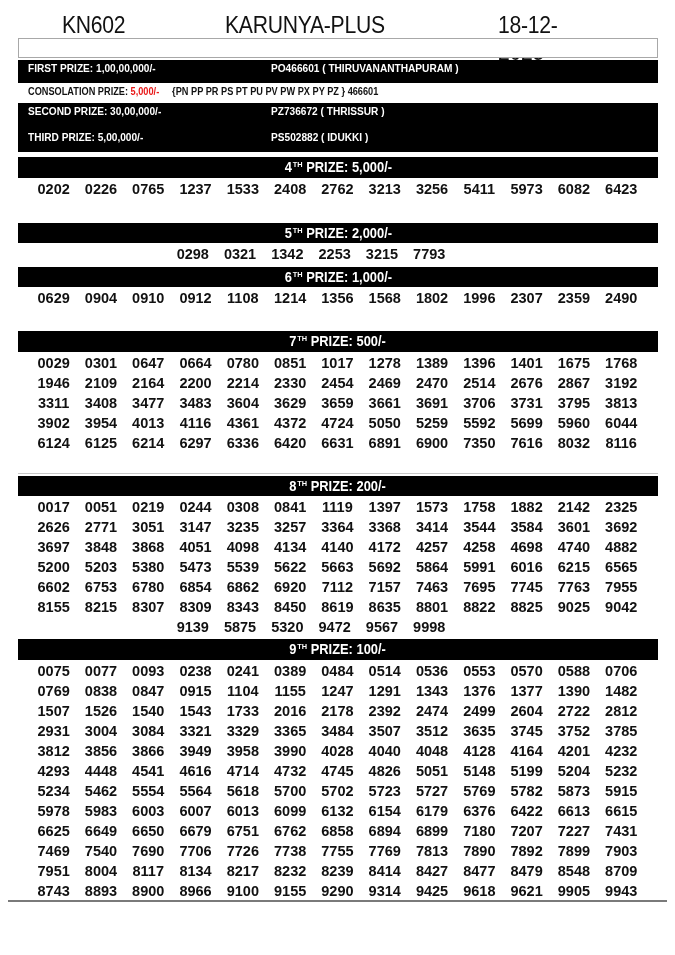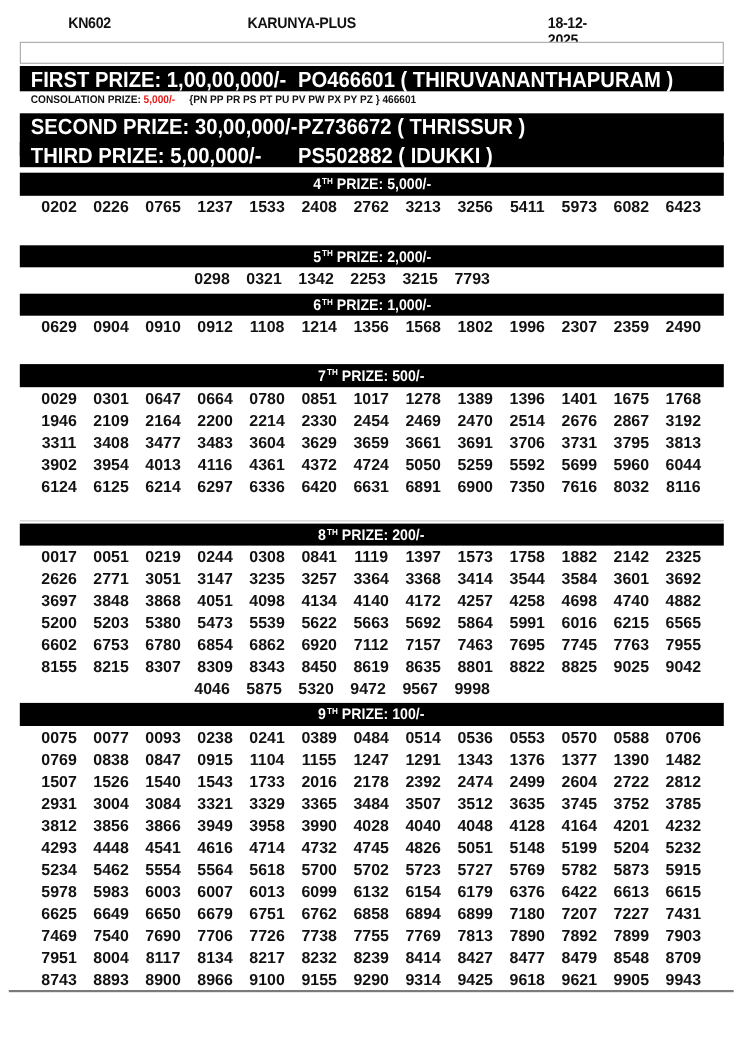--- a/index.html
+++ b/index.html
@@ -3,35 +3,35 @@
 <meta charset="utf-8">
 <style>
   html, body { margin: 0; padding: 0; background: #ffffff; }
   body {
     width: 675px; height: 955px; position: relative; overflow: hidden;
     font-family: "Liberation Sans", "DejaVu Sans", sans-serif;
     color: #111111;
   }
   .top-header {
     position: absolute; left: 0; top: 8px; width: 564px; height: 30px;
-    font-weight: bold; font-size: 14px; letter-spacing: -0.3px;
+    font-weight: normal; font-size: 23px; letter-spacing: -0.3px;
   }
   .top-header span { position: absolute; top: 4px; transform: scaleX(0.92); transform-origin: left center; }
   .hdr-code { left: 62px; }
   .hdr-name { left: 225px; }
   .hdr-date { left: 498px; }
 
   .empty-box {
     position: absolute; left: 18px; top: 38px; width: 638px; height: 18px;
     border: 1px solid #a8a8a8; background: #fff;
   }
 
   .bar {
     position: absolute; left: 18px; width: 640px; background: #000; color: #fff;
-    font-weight: bold; font-size: 20px; box-sizing: border-box;
+    font-weight: bold; font-size: 11px; box-sizing: border-box;
   }
   .bar .lbl { position: absolute; left: 10px; top: 2px; transform: scaleX(0.92); transform-origin: left center; white-space: nowrap; }
   .bar .val { position: absolute; left: 253px; top: 2px; transform: scaleX(0.92); transform-origin: left center; white-space: nowrap; }
   .bar.center { text-align: center; font-size: 14px; }
   .bar.center .ctr { display: inline-block; margin-top: 2px; transform: scaleX(0.92); white-space: nowrap; }
   .bar.center sup { font-size: 8px; vertical-align: 5px; margin-left: 1px; }
 
   .consolation {
     position: absolute; left: 28px; top: 86px; font-size: 10px; font-weight: bold;
     white-space: nowrap; transform: scaleX(0.92); transform-origin: left center;
@@ -125,21 +125,21 @@
 <div class="bar center" style="top:476px;height:20px;">
   <span class="ctr"><span>8</span><sup>TH</sup><span> PRIZE: 200/-</span></span>
 </div>
 <div class="num-grid" style="top:497px;">
     <div class="num-row left"><span class="num">0017</span><span class="num">0051</span><span class="num">0219</span><span class="num">0244</span><span class="num">0308</span><span class="num">0841</span><span class="num">1119</span><span class="num">1397</span><span class="num">1573</span><span class="num">1758</span><span class="num">1882</span><span class="num">2142</span><span class="num">2325</span></div>
     <div class="num-row left"><span class="num">2626</span><span class="num">2771</span><span class="num">3051</span><span class="num">3147</span><span class="num">3235</span><span class="num">3257</span><span class="num">3364</span><span class="num">3368</span><span class="num">3414</span><span class="num">3544</span><span class="num">3584</span><span class="num">3601</span><span class="num">3692</span></div>
     <div class="num-row left"><span class="num">3697</span><span class="num">3848</span><span class="num">3868</span><span class="num">4051</span><span class="num">4098</span><span class="num">4134</span><span class="num">4140</span><span class="num">4172</span><span class="num">4257</span><span class="num">4258</span><span class="num">4698</span><span class="num">4740</span><span class="num">4882</span></div>
     <div class="num-row left"><span class="num">5200</span><span class="num">5203</span><span class="num">5380</span><span class="num">5473</span><span class="num">5539</span><span class="num">5622</span><span class="num">5663</span><span class="num">5692</span><span class="num">5864</span><span class="num">5991</span><span class="num">6016</span><span class="num">6215</span><span class="num">6565</span></div>
     <div class="num-row left"><span class="num">6602</span><span class="num">6753</span><span class="num">6780</span><span class="num">6854</span><span class="num">6862</span><span class="num">6920</span><span class="num">7112</span><span class="num">7157</span><span class="num">7463</span><span class="num">7695</span><span class="num">7745</span><span class="num">7763</span><span class="num">7955</span></div>
     <div class="num-row left"><span class="num">8155</span><span class="num">8215</span><span class="num">8307</span><span class="num">8309</span><span class="num">8343</span><span class="num">8450</span><span class="num">8619</span><span class="num">8635</span><span class="num">8801</span><span class="num">8822</span><span class="num">8825</span><span class="num">9025</span><span class="num">9042</span></div>
-    <div class="num-row"><span class="num">4046</span><span class="num">5875</span><span class="num">5320</span><span class="num">9472</span><span class="num">9567</span><span class="num">9998</span></div>
+    <div class="num-row"><span class="num">9139</span><span class="num">5875</span><span class="num">5320</span><span class="num">9472</span><span class="num">9567</span><span class="num">9998</span></div>
   </div>
 
 <div class="bar center" style="top:639px;height:21px;">
   <span class="ctr"><span>9</span><sup>TH</sup><span> PRIZE: 100/-</span></span>
 </div>
 <div class="num-grid" style="top:661px;">
     <div class="num-row left"><span class="num">0075</span><span class="num">0077</span><span class="num">0093</span><span class="num">0238</span><span class="num">0241</span><span class="num">0389</span><span class="num">0484</span><span class="num">0514</span><span class="num">0536</span><span class="num">0553</span><span class="num">0570</span><span class="num">0588</span><span class="num">0706</span></div>
     <div class="num-row left"><span class="num">0769</span><span class="num">0838</span><span class="num">0847</span><span class="num">0915</span><span class="num">1104</span><span class="num">1155</span><span class="num">1247</span><span class="num">1291</span><span class="num">1343</span><span class="num">1376</span><span class="num">1377</span><span class="num">1390</span><span class="num">1482</span></div>
     <div class="num-row left"><span class="num">1507</span><span class="num">1526</span><span class="num">1540</span><span class="num">1543</span><span class="num">1733</span><span class="num">2016</span><span class="num">2178</span><span class="num">2392</span><span class="num">2474</span><span class="num">2499</span><span class="num">2604</span><span class="num">2722</span><span class="num">2812</span></div>
     <div class="num-row left"><span class="num">2931</span><span class="num">3004</span><span class="num">3084</span><span class="num">3321</span><span class="num">3329</span><span class="num">3365</span><span class="num">3484</span><span class="num">3507</span><span class="num">3512</span><span class="num">3635</span><span class="num">3745</span><span class="num">3752</span><span class="num">3785</span></div>

